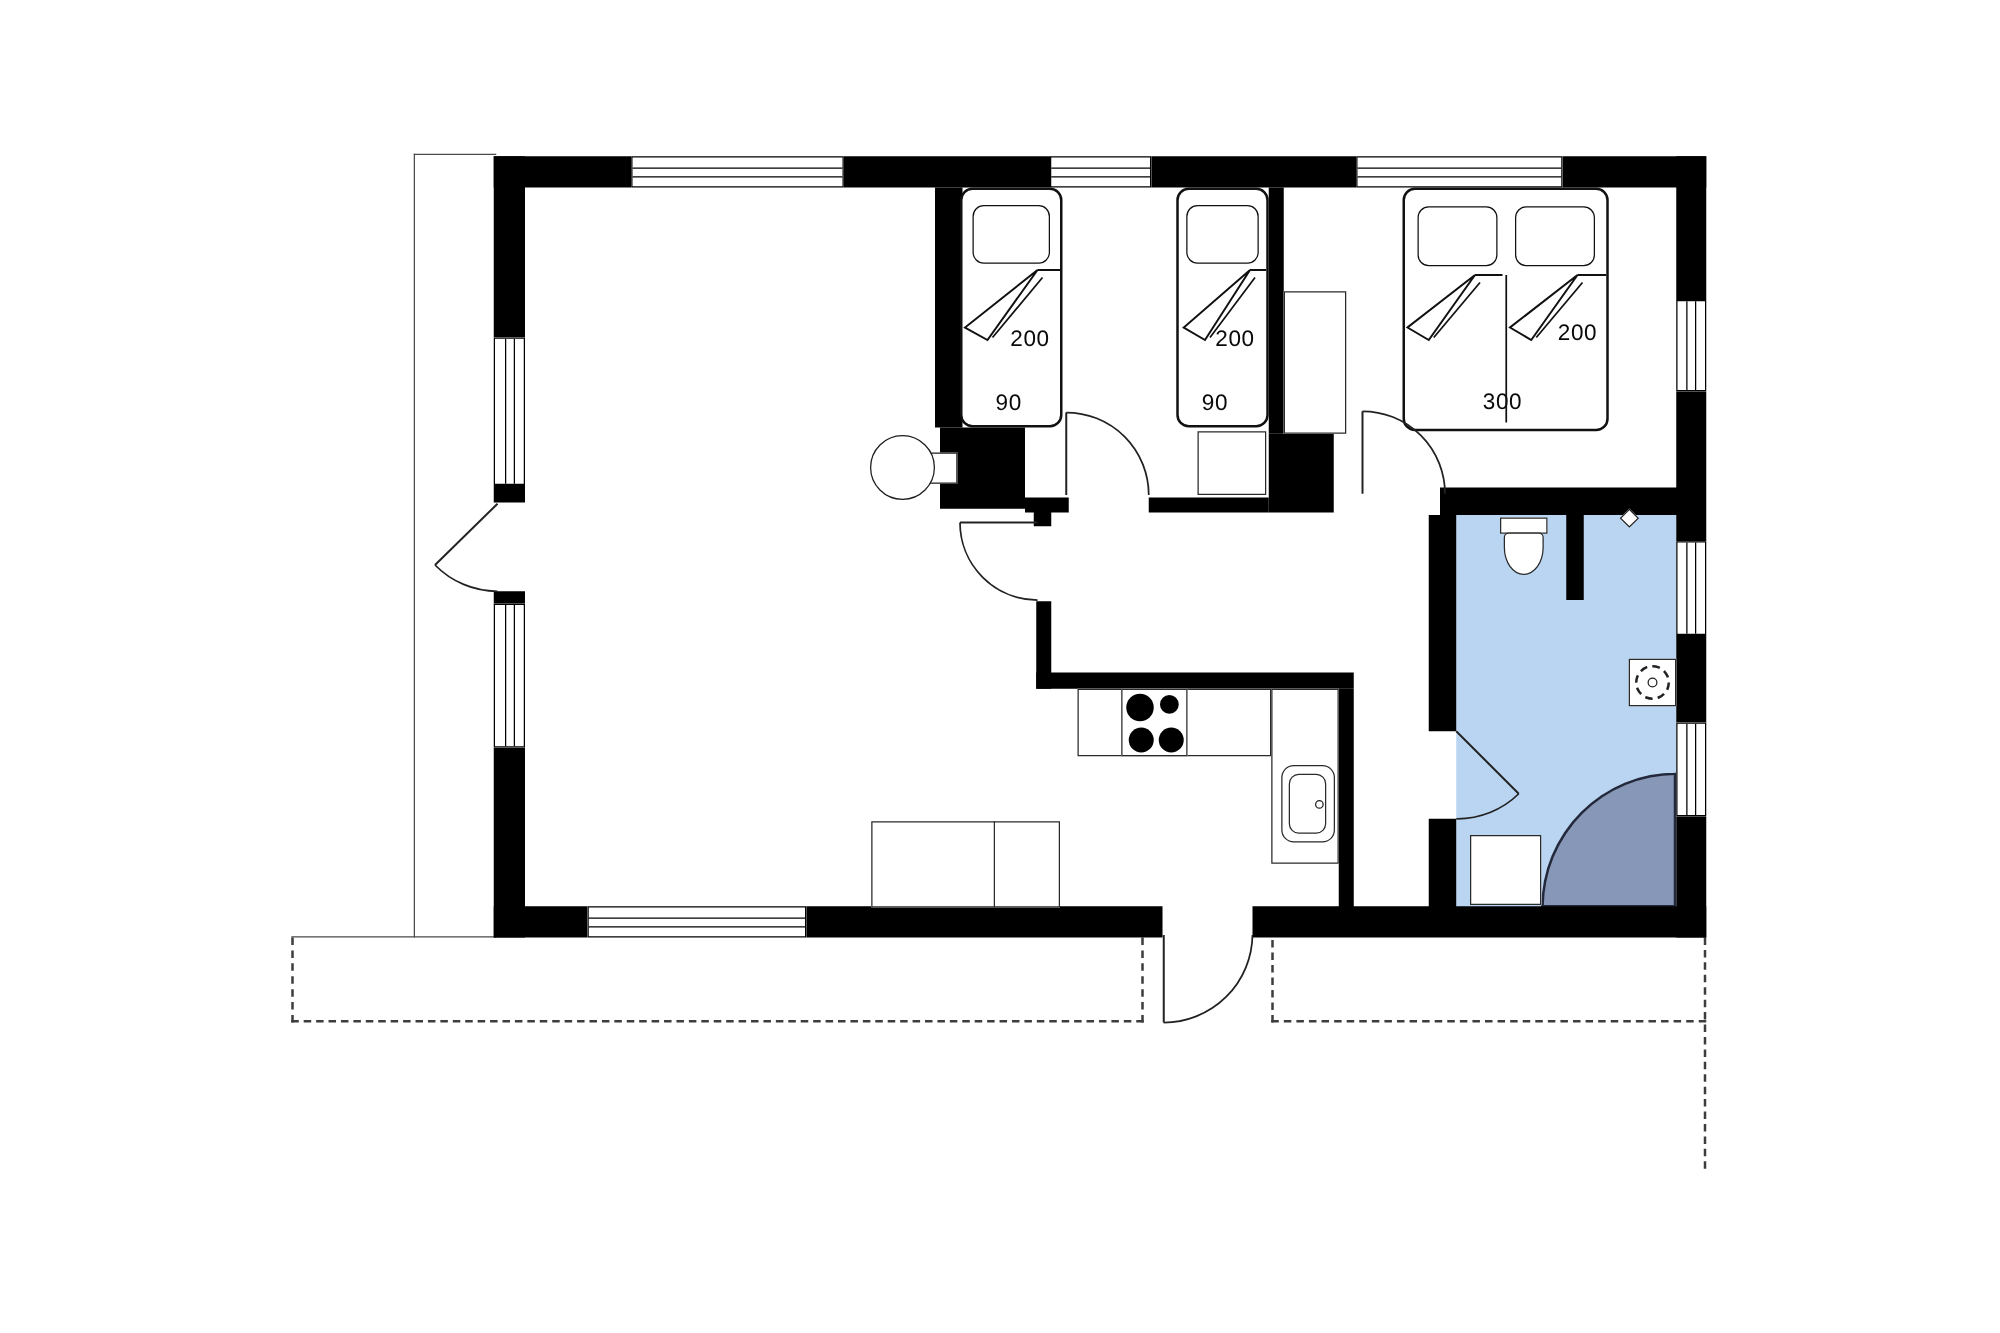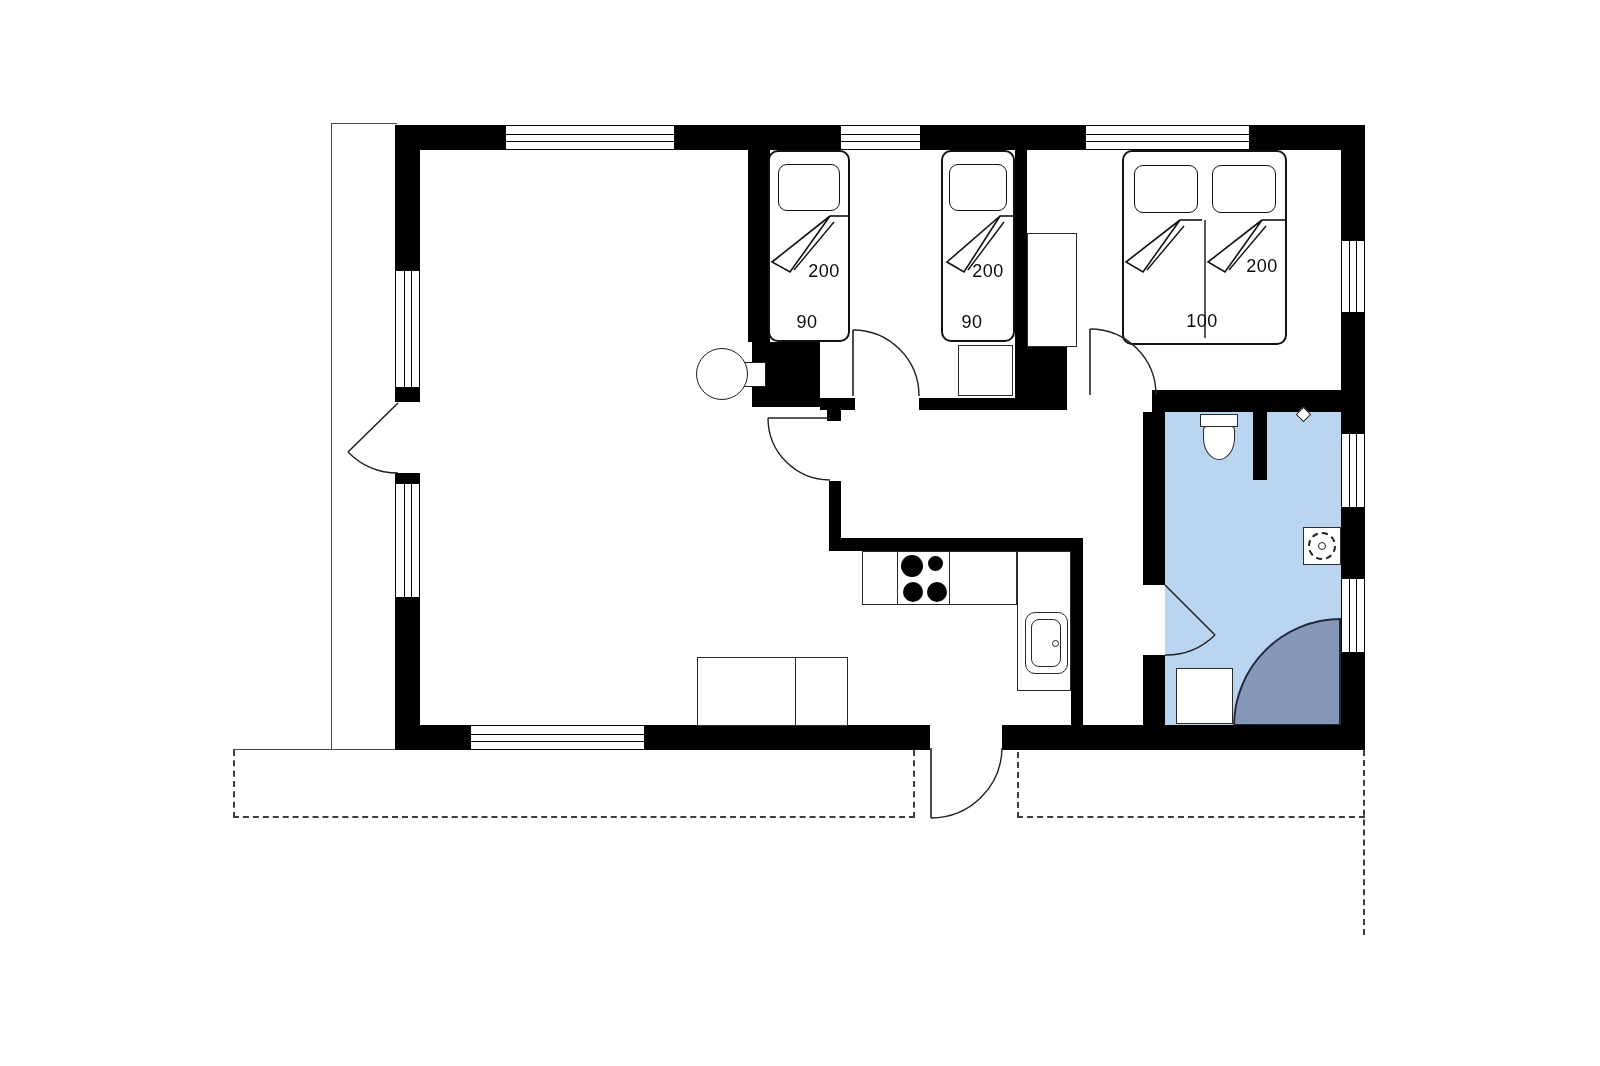--- a/index.html
+++ b/index.html
@@ -113,21 +113,21 @@
   <div class="dim" style="left:972px;top:322px;">90</div>
 
   <div class="furn-thin" style="left:958px;top:345px;width:55px;height:51px;"></div>
 
   <div class="furn-thin" style="left:1027px;top:233px;width:50px;height:114px;"></div>
 
   <div class="bed" style="left:1122px;top:150px;width:165px;height:195px;"></div>
   <div class="pillow" style="left:1134px;top:165px;width:64px;height:48px;"></div>
   <div class="pillow" style="left:1212px;top:165px;width:64px;height:48px;"></div>
   <div class="dim" style="left:1262px;top:266px;">200</div>
-  <div class="dim" style="left:1202px;top:321px;">100</div>
+  <div class="dim" style="left:1202px;top:321px;">300</div>
 
   <div class="furn" style="left:736px;top:362px;width:30px;height:25px;border-width:1.5px;"></div>
   <div class="furn" style="left:696px;top:348px;width:52px;height:52px;border-radius:50%;border-width:1.5px;"></div>
 
   <div class="furn-thin" style="left:862px;top:551px;width:155px;height:54px;border-width:1.2px;"></div>
   <div class="furn-thin" style="left:897px;top:551px;width:53px;height:54px;border-width:1.2px;"></div>
   <div class="burner" style="left:901px;top:555px;width:22px;height:22px;"></div>
   <div class="burner" style="left:928px;top:556px;width:15px;height:15px;"></div>
   <div class="burner" style="left:903px;top:582px;width:20px;height:20px;"></div>
   <div class="burner" style="left:927px;top:582px;width:20px;height:20px;"></div>

